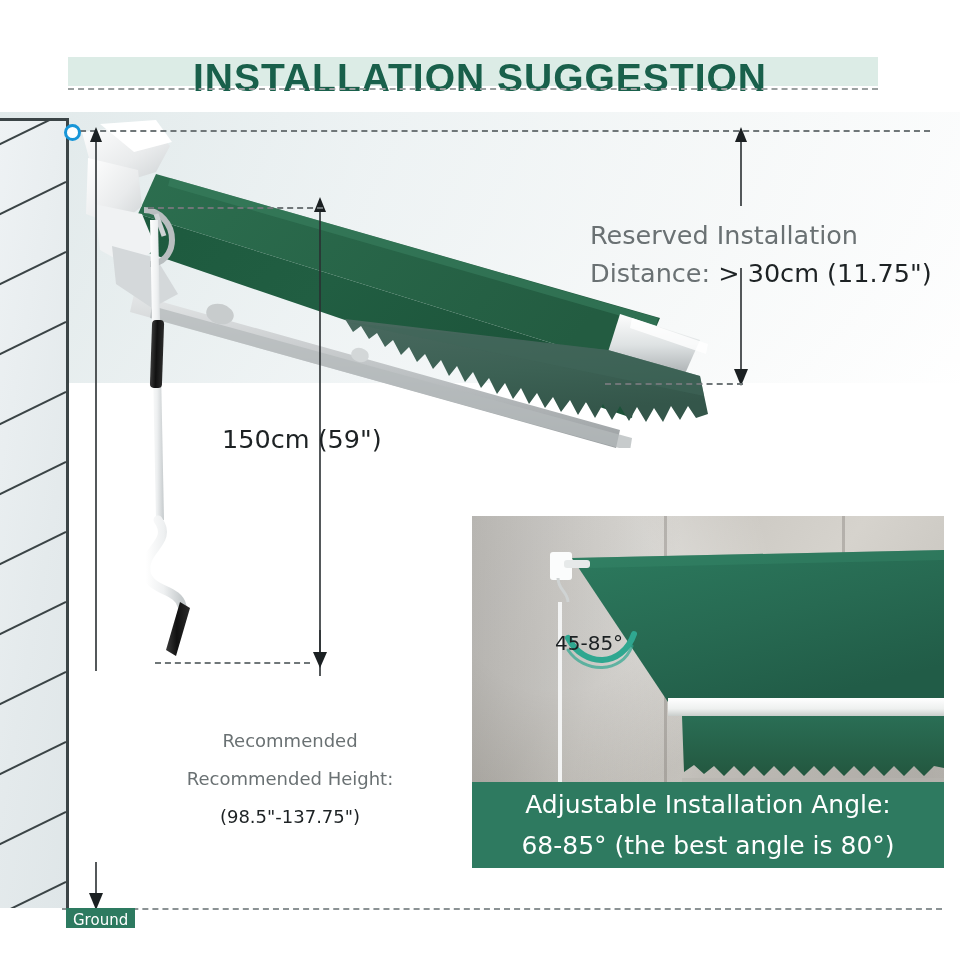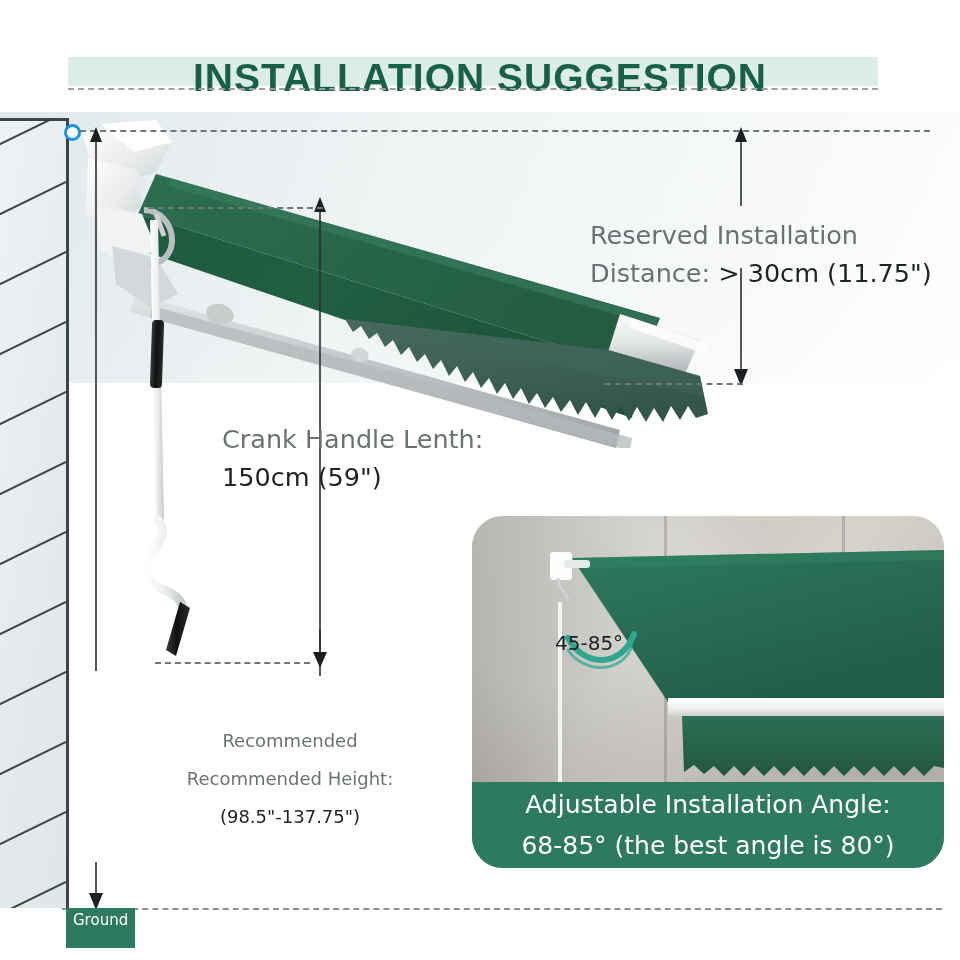--- a/index.html
+++ b/index.html
@@ -51,21 +51,21 @@
   .wall-hatch{position:absolute;inset:0;}
 
   .ground-line{
     position:absolute;left:62px;top:908px;width:880px;height:0;
     border-top:2px dashed #8b9294;
   }
   .ground-badge{
     position:absolute;left:66px;top:908px;
     background:#2d7a60;color:#ffffff;
     font-family:"DejaVu Sans", sans-serif;
-    font-size:15px;line-height:24px;height:40px;padding:0 7px;
+    font-size:15px;line-height:24px;height:20px;padding:0 7px;
     white-space:nowrap;
   }
 
   
   .dim-dash{position:absolute;height:0;border-top:2px dashed #6f7678;}
   .blue-dot{
     position:absolute;width:11px;height:11px;border-radius:50%;
     border:3px solid #1896d8;background:#ffffff;
   }
 
@@ -79,21 +79,21 @@
   .callout .lead{color:#6a7173;}
   .callout .val{color:#1d2224;}
 
   .co-reserved{left:590px;top:216px;font-size:25.5px;line-height:38px;}
   .co-crank{left:222px;top:420px;font-size:25.5px;line-height:38px;}
   .co-height{left:125px;top:722px;font-size:18px;line-height:38px;text-align:center;width:330px;}
 
   
   .photo{
     position:absolute;left:472px;top:516px;width:472px;height:352px;
-    overflow:hidden;background:#e5e5e5;border-radius:31px;
+    overflow:hidden;background:#e5e5e5;
   }
   .photo-wall{
     position:absolute;inset:0;
     background:
       linear-gradient(125deg,#cfccc6 0%,#c9c6c0 30%,#d6d3cd 55%,#c6c3bd 80%,#bfbcb6 100%);
   }
   .photo-wall::after{
     content:"";position:absolute;inset:0;
     background:
       radial-gradient(circle at 18% 20%, rgba(255,255,255,.35) 0 22%, rgba(0,0,0,0) 45%),
@@ -282,21 +282,20 @@
   <div class="dim-dash" style="left:605px;top:383px;width:138px;"></div>
 
   <div class="callout co-reserved">
     <div class="lead">Reserved Installation</div>
     <div>
       <span class="lead">Distance: </span><span class="val">&gt; 30cm (11.75")</span>
     </div>
   </div>
 
   <div class="callout co-crank">
-    <div class="lead">Crank Handle Lenth:</div>
     <div class="val">150cm (59")</div>
   </div>
 
   <div class="callout co-height">
     <div class="lead">Recommended</div>
     <div class="lead">Recommended Height:</div>
     <div class="val">(98.5"-137.75")</div>
   </div>
 
   <div class="ground-line"></div>

